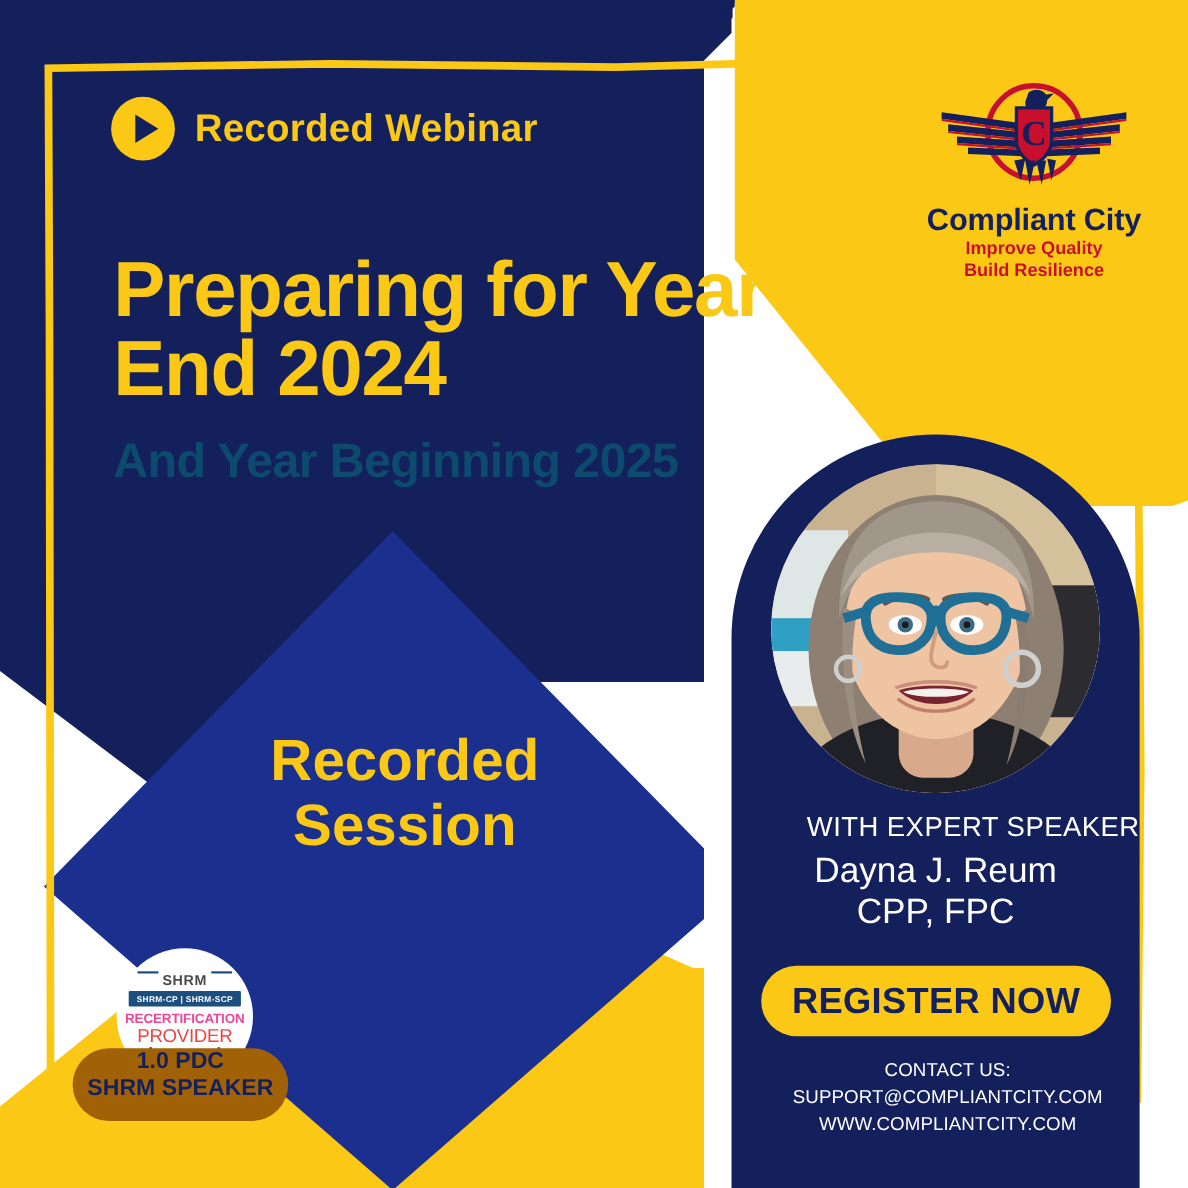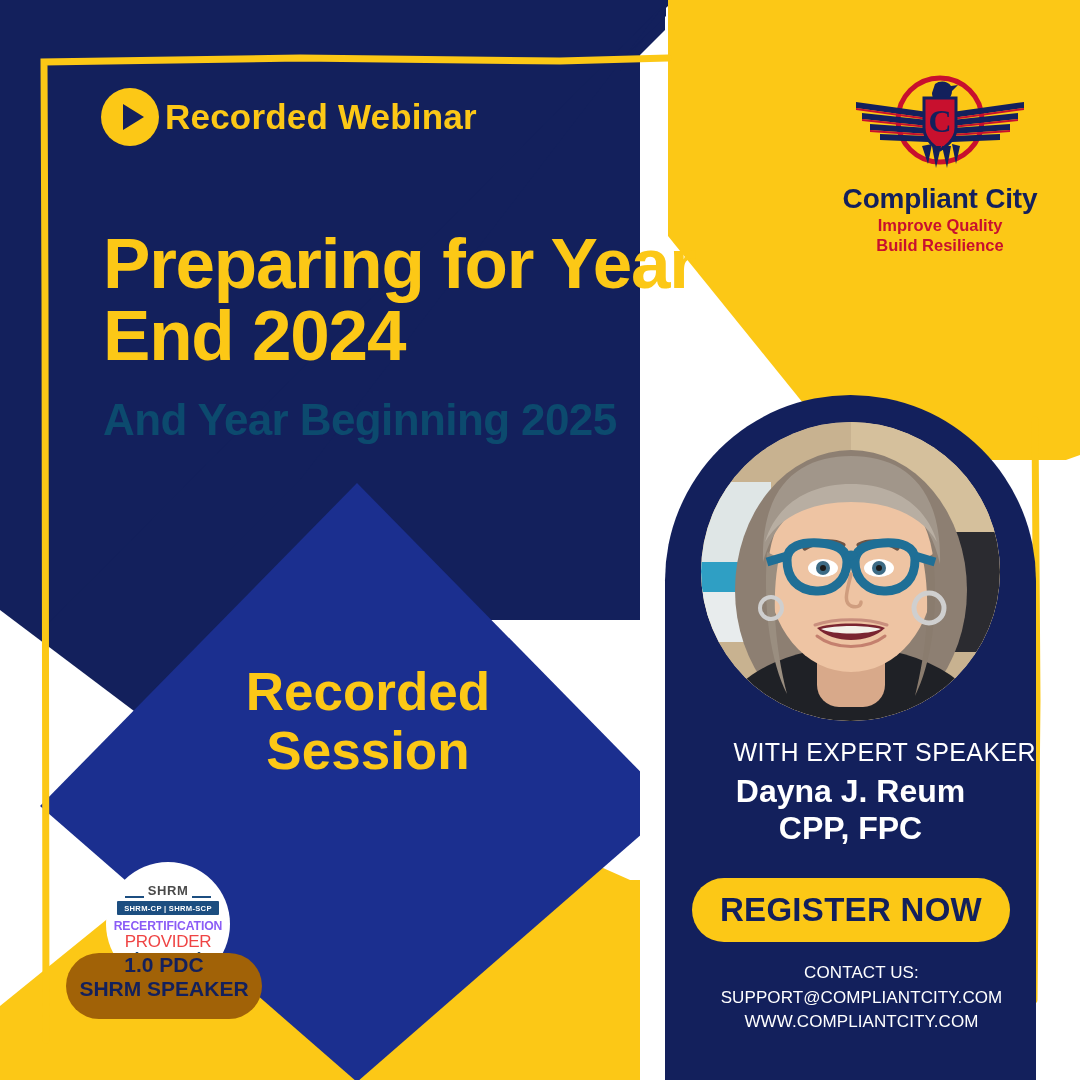--- a/index.html
+++ b/index.html
@@ -15,21 +15,21 @@
   
   .layer{position:absolute;top:0;left:0;width:1080px;height:1080px;}
   .layer svg{display:block;}
 
   
   .frame{position:absolute;top:0;left:0;width:1080px;height:1080px;pointer-events:none;}
 
   
   #recorded-tag{
     position:absolute;left:101px;top:88px;
-    display:flex;align-items:center;gap:6px;
+    display:flex;align-items:center;gap:18px;
   }
   #play-circle{
     width:58px;height:58px;border-radius:50%;
     background:#FCC816;
     display:flex;align-items:center;justify-content:center;
   }
   #play-circle .tri{
     width:0;height:0;margin-left:6px;
     border-top:13px solid transparent;
     border-bottom:13px solid transparent;
@@ -68,29 +68,29 @@
     font-size:53px;font-weight:bold;line-height:1.12;
   }
 
   
   #shrm-seal{
     position:absolute;left:106px;top:862px;
     width:124px;height:124px;border-radius:50%;
     background:#ffffff;
     display:flex;flex-direction:column;align-items:center;justify-content:center;
   }
-  #shrm-seal .s-top{display:flex;align-items:flex-end;gap:4px;}
+  #shrm-seal .s-top{display:flex;align-items:flex-start;gap:4px;}
   #shrm-seal .s-rule{width:19px;height:2px;background:#1C4E80;}
   #shrm-seal .s-shrm{color:#4A4A4A;font-size:13px;font-weight:bold;letter-spacing:.6px;}
   #shrm-seal .s-band{
     margin-top:3px;background:#1C4E80;color:#fff;
     font-size:7.6px;font-weight:bold;letter-spacing:.3px;
     padding:2.5px 7px;border-radius:1px;white-space:nowrap;
   }
-  #shrm-seal .s-recert{color:#8b5cf6;font-size:12.2px;font-weight:bold;margin-top:4px;letter-spacing:-.1px;}
+  #shrm-seal .s-recert{color:#ec4899;font-size:12.2px;font-weight:bold;margin-top:4px;letter-spacing:-.1px;}
   #shrm-seal .s-provider{color:#ef4444;font-size:17px;font-weight:normal;letter-spacing:-.3px;line-height:1;text-align:right;}
   #shrm-seal .s-chev{margin-top:1px;}
 
   #pdc-pill{
     position:absolute;left:66px;top:953px;
     width:196px;height:66px;border-radius:33px;
     background:#a16207;
     display:flex;flex-direction:column;align-items:center;
     color:#13205C;font-weight:bold;line-height:1.12;
   }
@@ -110,21 +110,21 @@
     overflow:hidden;background:#cbb89a;
   }
   #speaker-photo svg{display:block;}
 
   #with-expert{
     position:absolute;left:0;top:343px;width:371px;text-align:right;
     color:#ffffff;font-size:25px;letter-spacing:.4px;
   }
   #speaker-name{
     position:absolute;left:0;top:378px;width:371px;text-align:center;
-    color:#ffffff;font-size:32px;font-weight:bold;line-height:1.16;
+    color:#ffffff;font-size:32px;font-weight:normal;line-height:1.16;
   }
   #register-btn{
     position:absolute;left:27px;top:483px;width:318px;height:64px;
     background:#FCC816;border-radius:32px;
     display:flex;align-items:center;justify-content:center;
     color:#13205C;font-size:33px;font-weight:bold;letter-spacing:.3px;
     cursor:pointer;border:none;font-family:inherit;
   }
   #contact-block{
     position:absolute;left:0;top:566px;width:371px;text-align:center;

